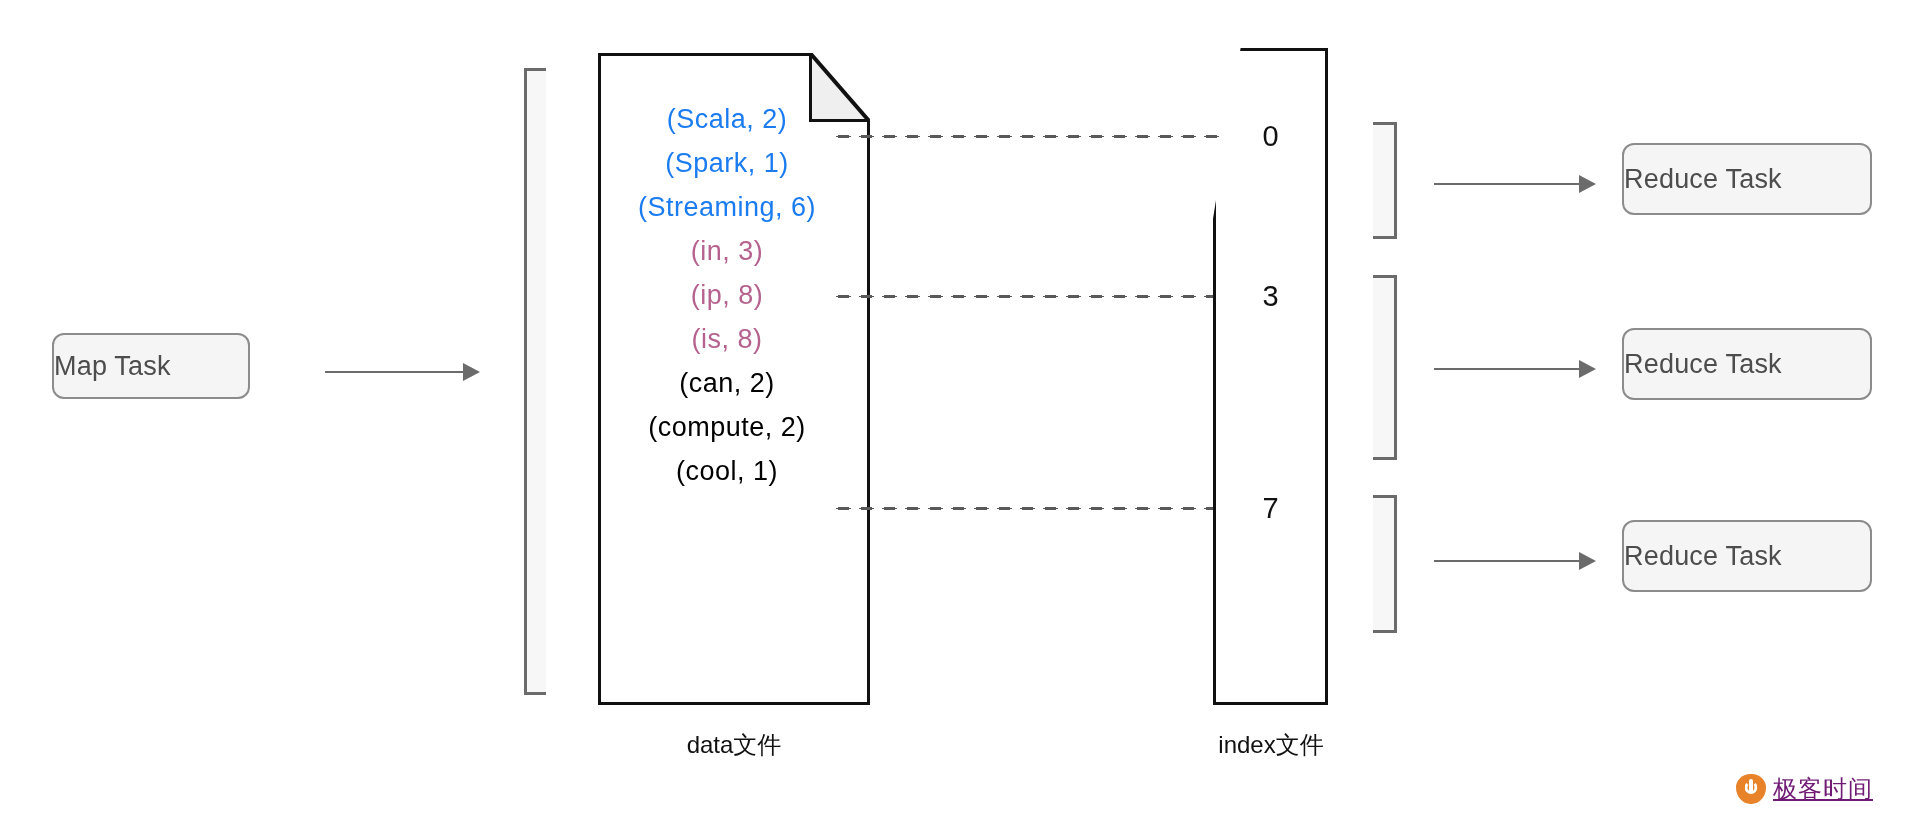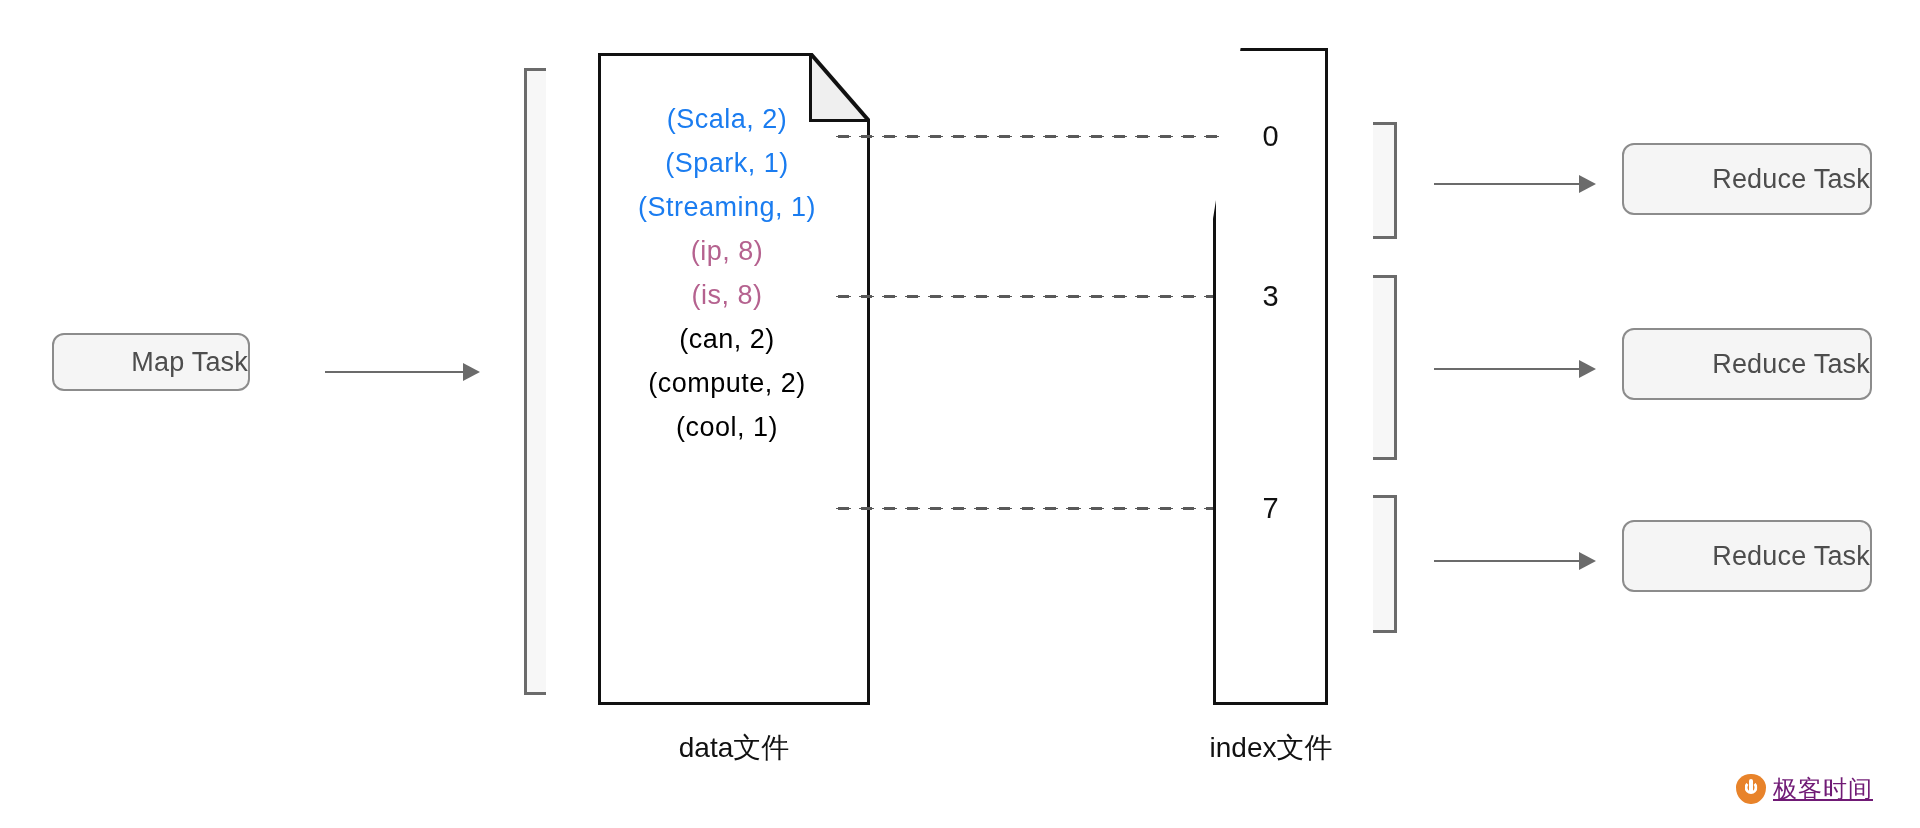--- a/index.html
+++ b/index.html
@@ -20,21 +20,21 @@
 
   
   .task-box {
     position: absolute;
     box-sizing: border-box;
     background: #f5f5f5;
     border: 2px solid #8c8c8c;
     border-radius: 12px;
     display: flex;
     align-items: center;
-    justify-content: flex-end;
+    justify-content: flex-start;
     color: #4d4d4d;
     font-size: 27px;
     letter-spacing: .2px;
     white-space: nowrap;
   }
 
   
   .arrow {
     position: absolute;
     height: 2px;
@@ -176,21 +176,21 @@
     height: 5px;
     background-image: radial-gradient(#595959 45%, rgba(0,0,0,0) 46%);
     background-size: 23px 5px;
     background-repeat: repeat-x;
     background-position: 0 center;
   }
 
   
   .caption {
     position: absolute;
-    font-size: 28px;
+    font-size: 24px;
     color: #111111;
     white-space: nowrap;
     text-align: center;
   }
 
   
   #watermark {
     position: absolute;
     left: 1736px;
     top: 773px;
@@ -235,21 +235,21 @@
     letter-spacing: 1px;
     font-family: "DejaVu Sans", "Liberation Sans", sans-serif;
     text-decoration: underline;
   }
 </style>
 </head>
 <body>
 
 <div id="canvas">
 
-  <div class="task-box" id="map-task" style="left:52px; top:333px; width:198px; height:58px;">
+  <div class="task-box" id="map-task" style="left:52px; top:333px; width:198px; height:66px;">
     <span>Map Task</span>
   </div>
 
   <div class="arrow" style="left:325px; top:371px; width:153px;"></div>
 
   <div class="bracket-left" style="left:524px; top:68px; width:22px; height:627px;"></div>
 
   <div id="data-file">
     <div class="page-shape"></div>
     <div class="fold">
@@ -257,21 +257,22 @@
       <svg class="fold-diag" viewBox="0 0 60 69" preserveAspectRatio="none">
         <line x1="0" y1="0" x2="60" y2="69" stroke="#111111" stroke-width="4"></line>
       </svg>
       <div class="fold-edge"></div>
       <div class="fold-bottom"></div>
     </div>
 
     <div class="kv-list">
       <div class="kv-row kv-blue">(Scala,  2)</div>
       <div class="kv-row kv-blue">(Spark,  1)</div>
-      <div class="kv-row kv-blue">(Streaming,  1)</div>
+      <div class="kv-row kv-blue">(Streaming,  6)</div>
+      <div class="kv-row kv-purple">(in,  3)</div>
       <div class="kv-row kv-purple">(ip,  8)</div>
       <div class="kv-row kv-purple">(is,  8)</div>
       <div class="kv-row kv-red">(can,  2)</div>
       <div class="kv-row kv-red">(compute,  2)</div>
       <div class="kv-row kv-red">(cool,  1)</div>
     </div>
   </div>
 
   <div class="dots" style="left:832px; top:134px; width:406px;"></div>
   <div class="dots" style="left:832px; top:294px; width:406px;"></div>

